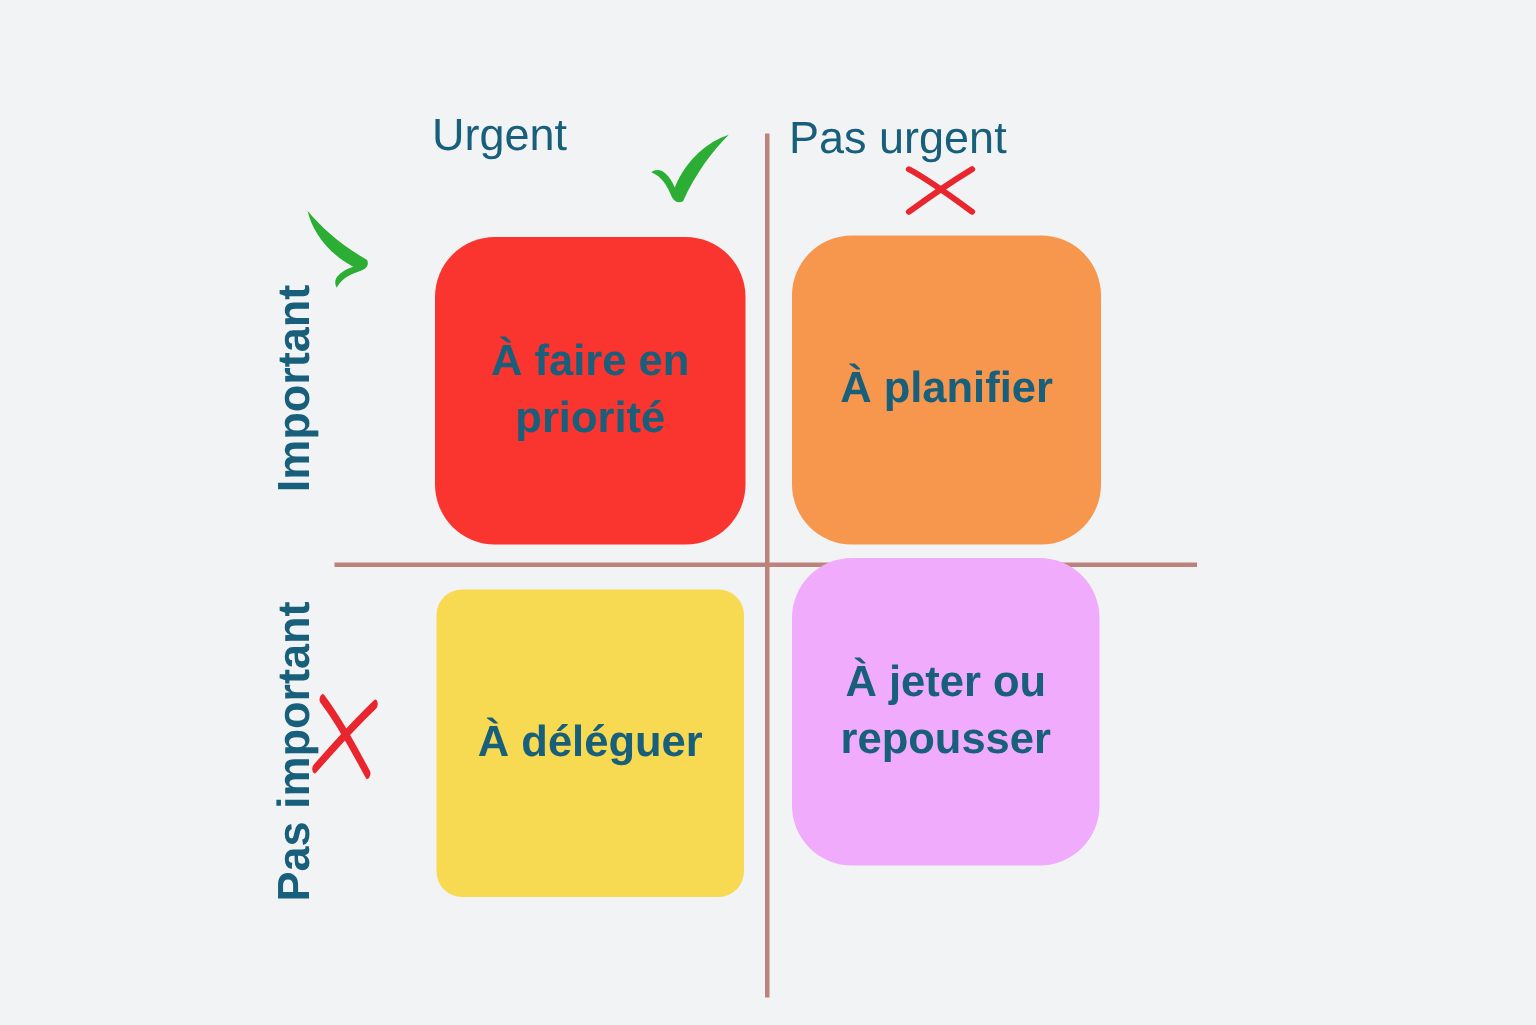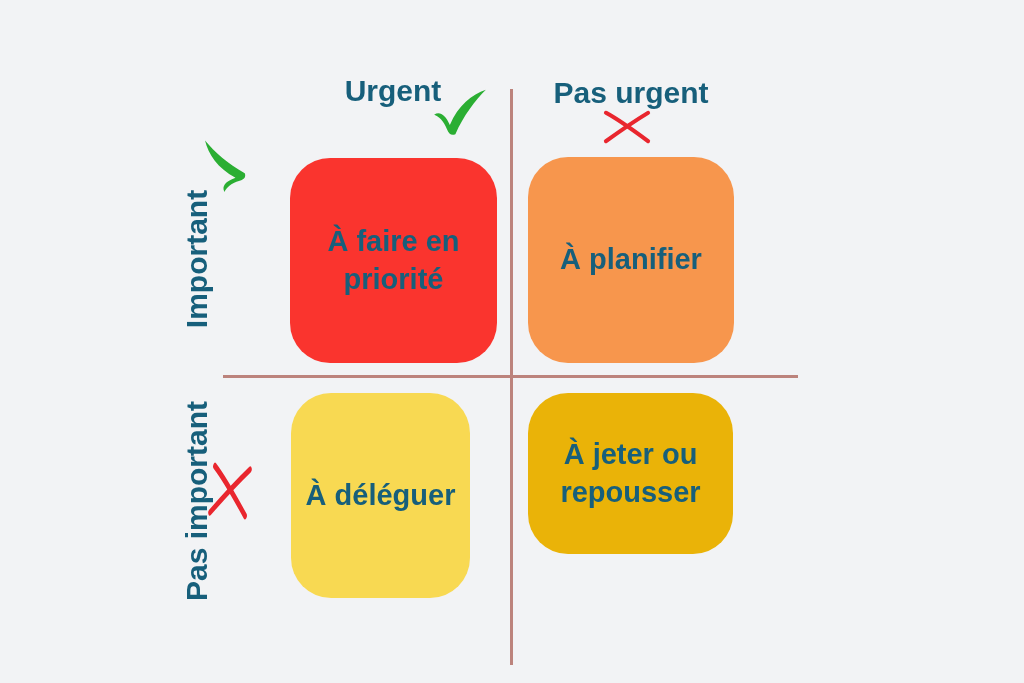--- a/index.html
+++ b/index.html
@@ -31,22 +31,21 @@
     font-size: 29px;
     line-height: 1.3;
     box-sizing: border-box;
     padding: 0 12px;
   }
 
   
   .col-header {
     position: absolute;
     width: 210px;
-    text-align: center;
-    font-weight: bold;
+    font-weight: normal;
     font-size: 30px;
     white-space: nowrap;
   }
   .row-header {
     position: absolute;
     height: 36px;
     text-align: center;
     font-weight: bold;
     font-size: 30px;
     white-space: nowrap;
@@ -104,21 +103,21 @@
   </span>
 
   <div class="quadrant" style="left: 528px; top: 157px; width: 206px; height: 206px; background-color: rgb(247, 150, 77);">
     <span>À planifier</span>
   </div>
 
   <div class="quadrant" style="left: 290px; top: 158px; width: 207px; height: 205px; background-color: rgb(250, 52, 46);">
     <span>À faire en priorité</span>
   </div>
 
-  <div class="quadrant" style="left: 291px; top: 393px; width: 179px; height: 205px; background-color: rgb(248, 217, 82);">
+  <div class="quadrant" style="left: 291px; top: 393px; width: 205px; height: 205px; background-color: rgb(248, 217, 82); border-radius: 17px;">
     <span>À déléguer</span>
   </div>
 
-  <div class="quadrant" style="left: 528px; top: 393px; width: 205px; height: 161px; background-color: #eab308;">
+  <div class="quadrant" style="left: 528px; top: 372px; width: 205px; height: 205px; background-color: #f0abfc;">
     <span>À jeter ou repousser</span>
   </div>
 
 </div>
 
 </body></html>

